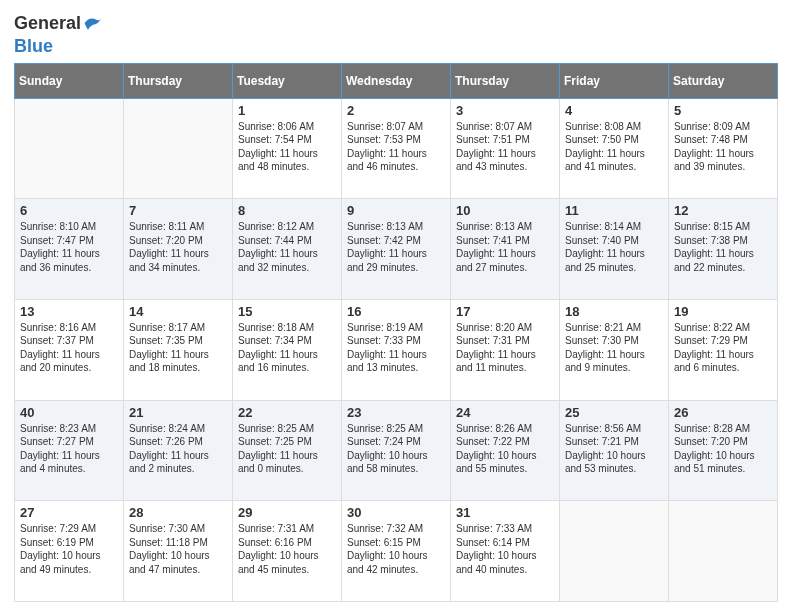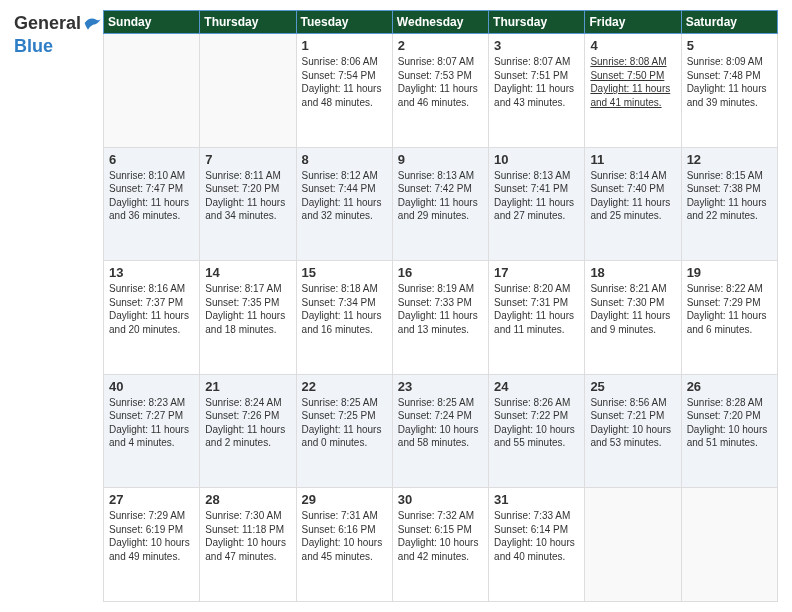--- a/index.html
+++ b/index.html
@@ -8,21 +8,21 @@
       height: 612px;
       font-family: Arial, sans-serif;
       background: #fff;
       overflow: hidden;
     }
     .page {
       width: 792px;
       height: 612px;
       padding: 10px 14px;
       display: flex;
-      flex-direction: row;
+      flex-direction: column;
     }
     .header {
       display: flex;
       justify-content: space-between;
       align-items: flex-start;
       margin-bottom: 6px;
     }
     .logo {
       display: flex;
       align-items: center;
@@ -54,25 +54,25 @@
       color: #555;
     }
     .calendar {
       flex: 1;
       border: 1px solid #ccc;
       border-collapse: collapse;
       width: 100%;
       table-layout: fixed;
     }
     .calendar th {
-      background-color: #14532d;
+      background-color: #737373;
       color: #fff;
       font-size: 12px;
       font-weight: bold;
-      padding: 4px 4px;
+      padding: 10px 4px;
       text-align: left;
       border: 1px solid #5598d0;
     }
     .calendar td {
       vertical-align: top;
       padding: 4px 5px;
       border: 1px solid #ddd;
       font-size: 10px;
       color: #333;
       height: 82px;
@@ -149,21 +149,21 @@
 Daylight: 11 hours and 46 minutes.</div>
           </td>
           <td>
             <span class="day-number">3</span>
             <div class="cell-text" style="white-space: pre-line;">Sunrise: 8:07 AM
 Sunset: 7:51 PM
 Daylight: 11 hours and 43 minutes.</div>
           </td>
           <td>
             <span class="day-number">4</span>
-            <div class="cell-text" style="white-space: pre-line; text-decoration: underline;">Sunrise: 8:08 AM
+            <div class="cell-text" style="white-space: pre-line;">Sunrise: 8:08 AM
 Sunset: 7:50 PM
 Daylight: 11 hours and 41 minutes.</div>
           </td>
           <td>
             <span class="day-number">5</span>
             <div class="cell-text" style="white-space: pre-line;">Sunrise: 8:09 AM
 Sunset: 7:48 PM
 Daylight: 11 hours and 39 minutes.</div>
           </td>
         </tr>

